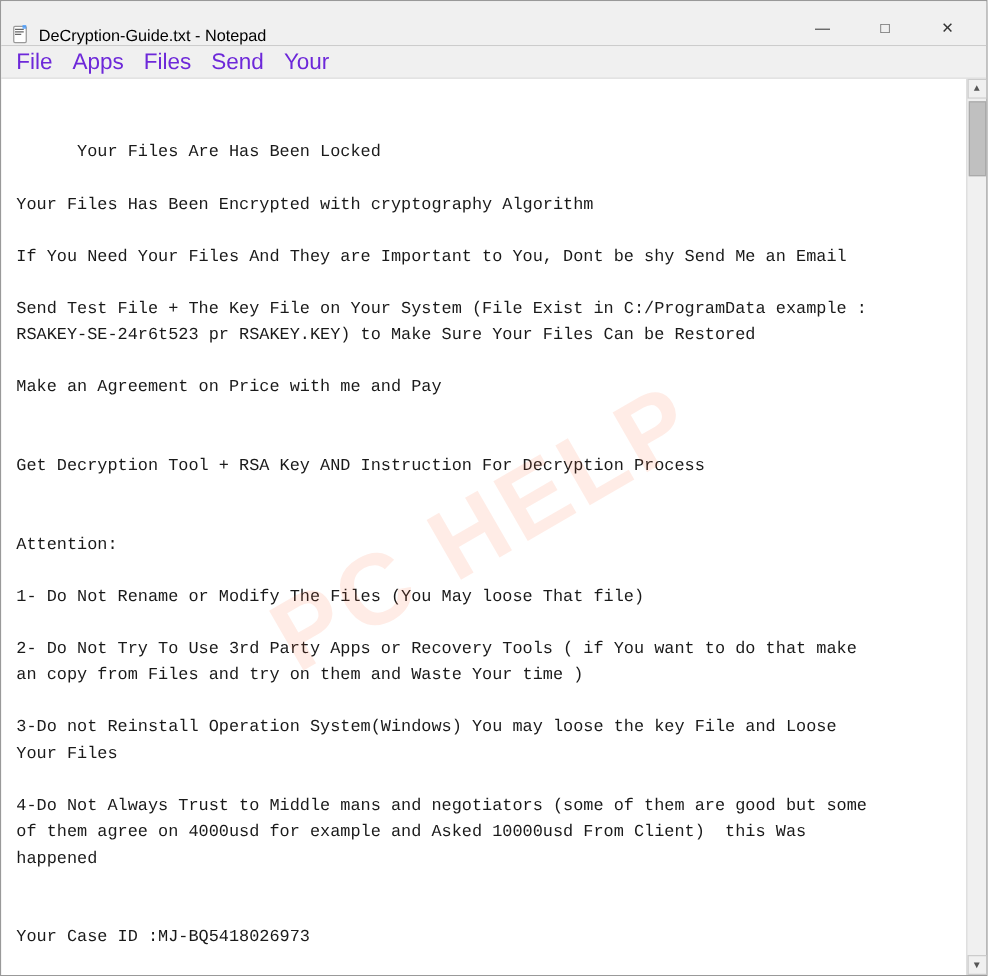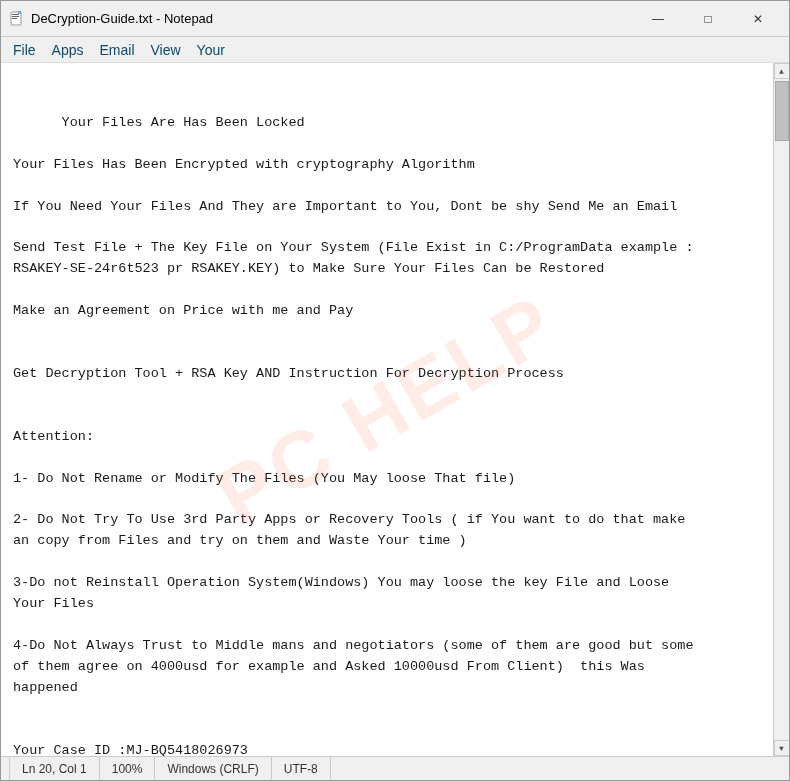--- a/index.html
+++ b/index.html
@@ -26,21 +26,21 @@
       border: 1px solid #999;
       display: flex;
       flex-direction: column;
       box-shadow: 2px 2px 8px rgba(0,0,0,0.3);
     }
 
     .title-bar {
       background: #f0f0f0;
       height: 36px;
       display: flex;
-      align-items: center;
+      align-items: flex-end;
       justify-content: space-between;
       padding: 0 8px;
       border-bottom: 1px solid #ccc;
       flex-shrink: 0;
     }
 
     .title-bar-left {
       display: flex;
       align-items: center;
       gap: 6px;
@@ -85,23 +85,23 @@
       height: 26px;
       display: flex;
       align-items: center;
       padding: 0 4px;
       border-bottom: 1px solid #ddd;
       flex-shrink: 0;
     }
 
     .menu-item {
       padding: 18px 8px;
-      font-size: 14px;
-      font-family: 'Segoe UI', Arial, sans-serif;
-      color: #0c4a6e;
+      font-size: 18px;
+      font-family: 'Segoe UI', Arial, sans-serif;
+      color: #6d28d9;
       cursor: pointer;
       height: 22px;
       display: flex;
       align-items: center;
     }
 
     .content-area {
       flex: 1;
       display: flex;
       overflow: hidden;
@@ -231,22 +231,22 @@
     <div class="title-bar-controls">
       <button class="title-btn">—</button>
       <button class="title-btn">□</button>
       <button class="title-btn close">✕</button>
     </div>
   </div>
 
   <div class="menu-bar">
     <div class="menu-item">File</div>
     <div class="menu-item">Apps</div>
-    <div class="menu-item">Email</div>
-    <div class="menu-item">View</div>
+    <div class="menu-item">Files</div>
+    <div class="menu-item">Send</div>
     <div class="menu-item">Your</div>
   </div>
 
   <div class="content-area">
     <div class="text-content">
       <div class="watermark">PC HELP</div>
       <span>Your Files Are Has Been Locked
 
 Your Files Has Been Encrypted with cryptography Algorithm
 
@@ -283,19 +283,13 @@
 
     <div class="scrollbar">
       <div class="scroll-arrow">▲</div>
       <div class="scroll-track">
         <div class="scroll-thumb"></div>
       </div>
       <div class="scroll-arrow">▼</div>
     </div>
   </div>
 
-  <div class="status-bar">
-    <div class="status-item">Ln 20, Col 1</div>
-    <div class="status-item">100%</div>
-    <div class="status-item">Windows (CRLF)</div>
-    <div class="status-item">UTF-8</div>
-  </div>
 </div>
 
 </body></html>

